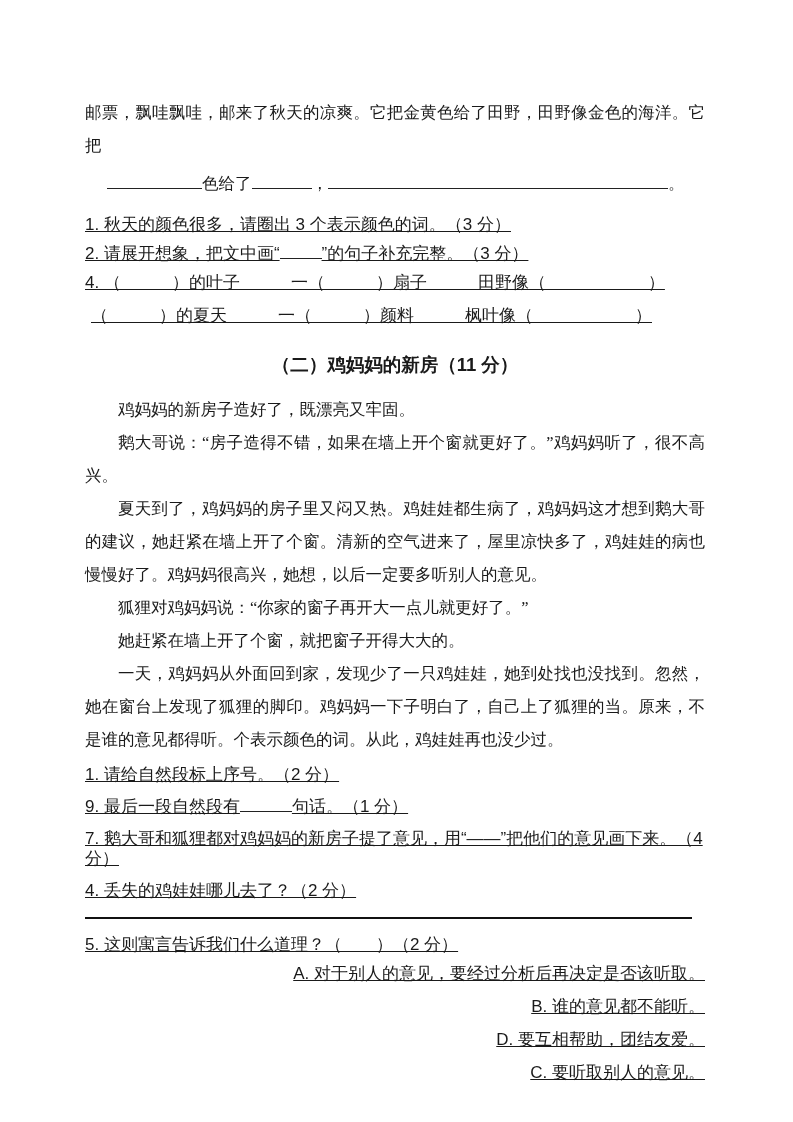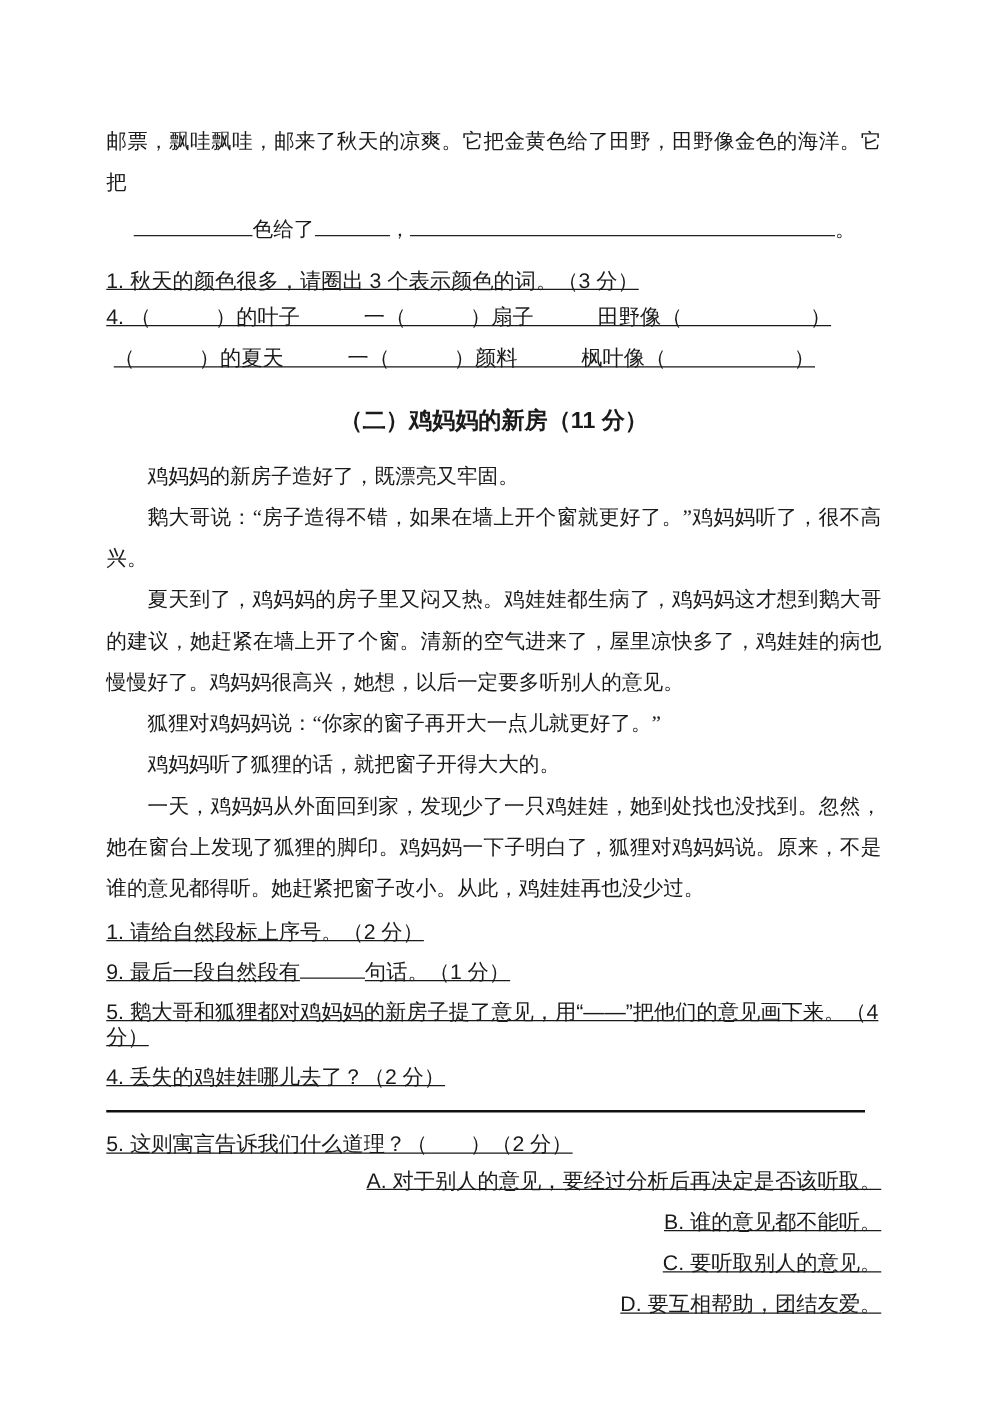--- a/index.html
+++ b/index.html
@@ -86,52 +86,53 @@
 
 <div class="page">
 
   <div>
     <p class="passage-text">邮票，飘哇飘哇，邮来了秋天的凉爽。它把金黄色给了田野，田野像金色的海洋。它把</p>
 
     <div class="fill-line"><span class="blank w95"></span><span>色给了</span><span class="blank w60"></span><span>，</span><span class="blank w340"></span><span>。</span></div>
 
     <p class="q first">1. 秋天的颜色很多，请圈出 3 个表示颜色的词。（3 分）</p>
 
+    <p class="q"><span>2. 请展开想象，把文中画“</span><span class="blank w42"></span><span>”的句子补充完整。（3 分）</span></p>
 
 
     <p class="q pre">4. （　　　）的叶子　　　一（　　　）扇子　　　田野像（　　　　　　）</p>
     <p class="q pre row2">（　　　）的夏天　　　一（　　　）颜料　　　枫叶像（　　　　　　）</p>
   </div>
 
   <div>
     <h2 class="title">（二）鸡妈妈的新房（11 分）</h2>
 
     <div class="passage-block">
       <p>鸡妈妈的新房子造好了，既漂亮又牢固。</p>
       <p>鹅大哥说：“房子造得不错，如果在墙上开个窗就更好了。”鸡妈妈听了，很不高兴。</p>
       <p>夏天到了，鸡妈妈的房子里又闷又热。鸡娃娃都生病了，鸡妈妈这才想到鹅大哥的建议，她赶紧在墙上开了个窗。清新的空气进来了，屋里凉快多了，鸡娃娃的病也慢慢好了。鸡妈妈很高兴，她想，以后一定要多听别人的意见。</p>
       <p>狐狸对鸡妈妈说：“你家的窗子再开大一点儿就更好了。”</p>
-      <p>鸡妈妈听了狐狸的话，就把窗子开得大大的。</p>
-      <p>一天，鸡妈妈从外面回到家，发现少了一只鸡娃娃，她到处找也没找到。忽然，她在窗台上发现了狐狸的脚印。鸡妈妈一下子明白了，狐狸对鸡妈妈说。原来，不是谁的意见都得听。她赶紧把窗子改小。从此，鸡娃娃再也没少过。</p>
+      <p>她赶紧在墙上开了个窗，就把窗子开得大大的。</p>
+      <p>一天，鸡妈妈从外面回到家，发现少了一只鸡娃娃，她到处找也没找到。忽然，她在窗台上发现了狐狸的脚印。鸡妈妈一下子明白了，自己上了狐狸的当。原来，不是谁的意见都得听。个表示颜色的词。从此，鸡娃娃再也没少过。</p>
     </div>
 
     <div class="rq">
       <p class="q">1. 请给自然段标上序号。（2 分）</p>
 
       <p class="q"><span>9. 最后一段自然段有</span><span class="blank w52"></span><span>句话。（1 分）</span></p>
 
-      <p class="q">5. 鹅大哥和狐狸都对鸡妈妈的新房子提了意见，用“——”把他们的意见画下来。（4 分）</p>
+      <p class="q">7. 鹅大哥和狐狸都对鸡妈妈的新房子提了意见，用“——”把他们的意见画下来。（4 分）</p>
       <p class="q">4. 丢失的鸡娃娃哪儿去了？（2 分）</p>
     </div>
 
     <hr class="divider">
 
     <p class="q q5">5. 这则寓言告诉我们什么道理？（　　）（2 分）</p>
 
     <div>
       <p class="q option">A. 对于别人的意见，要经过分析后再决定是否该听取。</p>
       <p class="q option">B. 谁的意见都不能听。</p>
+      <p class="q option">D. 要互相帮助，团结友爱。</p>
       <p class="q option">C. 要听取别人的意见。</p>
-      <p class="q option">D. 要互相帮助，团结友爱。</p>
     </div>
   </div>
 
 </div>
 
 </body></html>

